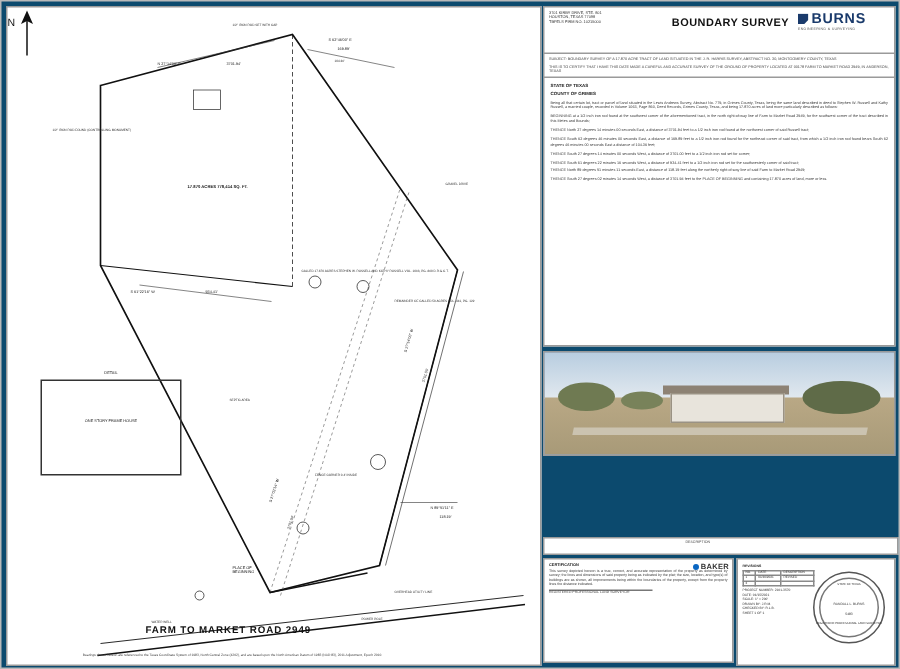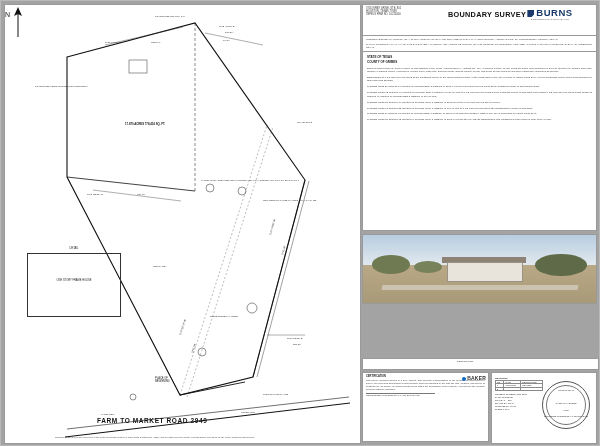--- a/index.html
+++ b/index.html
@@ -3,33 +3,33 @@
 <meta charset="utf-8">
 <style>
   html,body{margin:0;padding:0;}
   body{
     width:600px;height:446px;
     background:#ffffff;
     font-family:"Liberation Sans", sans-serif;
     color:#1a1a1a;
     overflow:hidden;
   }
-  .page{position:relative;width:600px;height:446px;box-sizing:border-box;border:1px solid #b9b9b9;background:#a3a3a3;}
+  .page{position:relative;width:600px;height:446px;box-sizing:border-box;border:1px solid #b9b9b9;background:#0c4a6e;}
 
   
   .plat{position:absolute;left:3px;top:3px;width:355px;height:438px;border:1px solid #9a9a9a;background:#fff;overflow:hidden;}
   .plat svg{position:absolute;left:0;top:0;}
 
   
   .right{position:absolute;left:361px;top:3px;width:235px;height:438px;}
 
   .titleblock{position:relative;border:1px solid #9a9a9a;height:30px;background:#fff;}
   .tb-left{position:absolute;left:3px;top:2px;font-size:2.6px;line-height:3.1px;color:#333;width:72px;}
   .tb-mid{position:absolute;left:78px;top:5px;width:92px;text-align:center;font-size:7.3px;font-weight:bold;letter-spacing:.3px;color:#111;}
-  .tb-right{position:absolute;right:17px;top:3px;width:58px;text-align:center;}
+  .tb-right{position:absolute;right:6px;top:3px;width:58px;text-align:left;}
   .burns{font-size:9.5px;font-weight:bold;color:#1a3a6b;letter-spacing:.5px;line-height:10px;}
   .burns-sub{font-size:2.4px;color:#555;letter-spacing:.2px;}
   .burns-mark{display:inline-block;width:7px;height:7px;background:#1a3a6b;vertical-align:-1px;margin-right:2px;clip-path:polygon(0 0,100% 0,100% 60%,60% 100%,0 100%);}
 
   .subbar{border:1px solid #9a9a9a;border-top:none;padding:2px 3px;font-size:2.5px;line-height:3.1px;color:#444;background:#fff;}
 
   .legaldesc{border:1px solid #9a9a9a;border-top:none;padding:3px 4px 4px 4px;background:#fff;height:171px;overflow:hidden;}
   .ld-h{font-size:3px;font-weight:bold;color:#222;margin:0 0 1px 0;}
   .ld-p{font-size:2.5px;line-height:3.35px;color:#3a3a3a;margin:0 0 2.6px 0;text-align:justify;}
 

